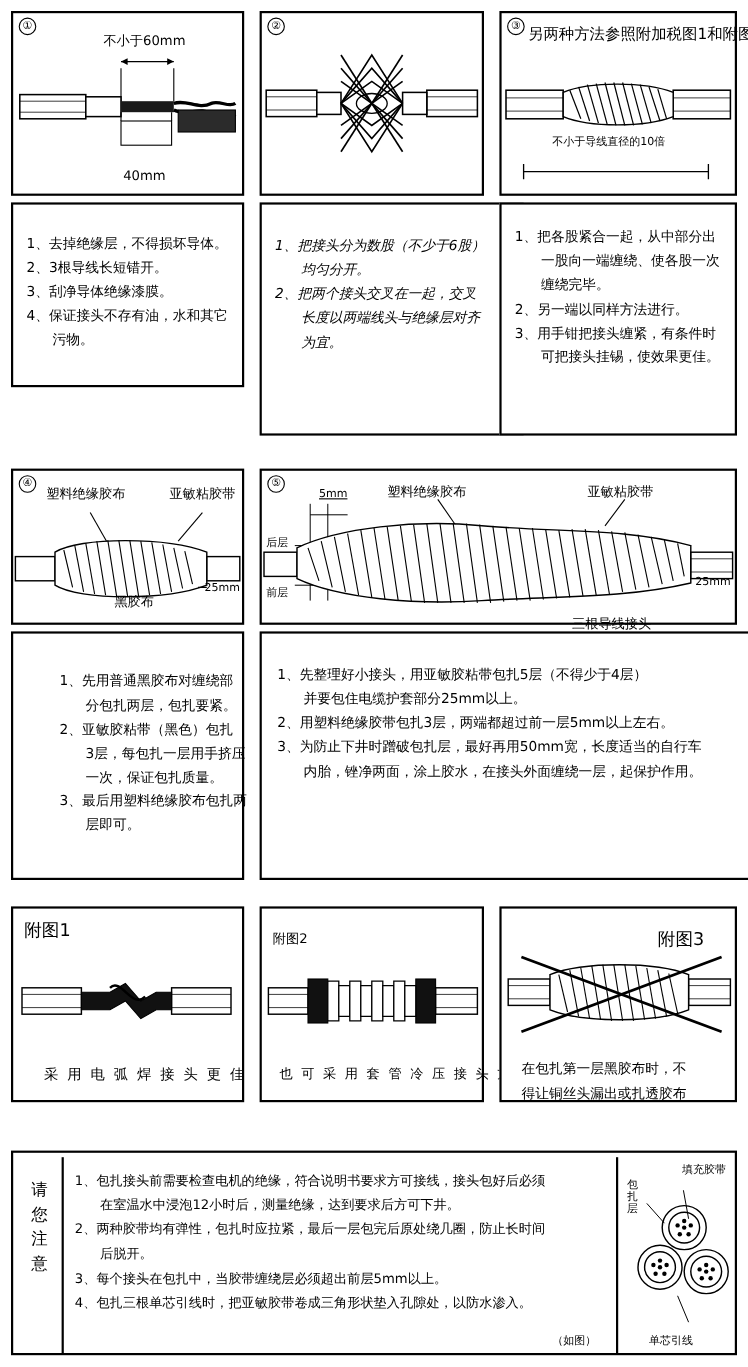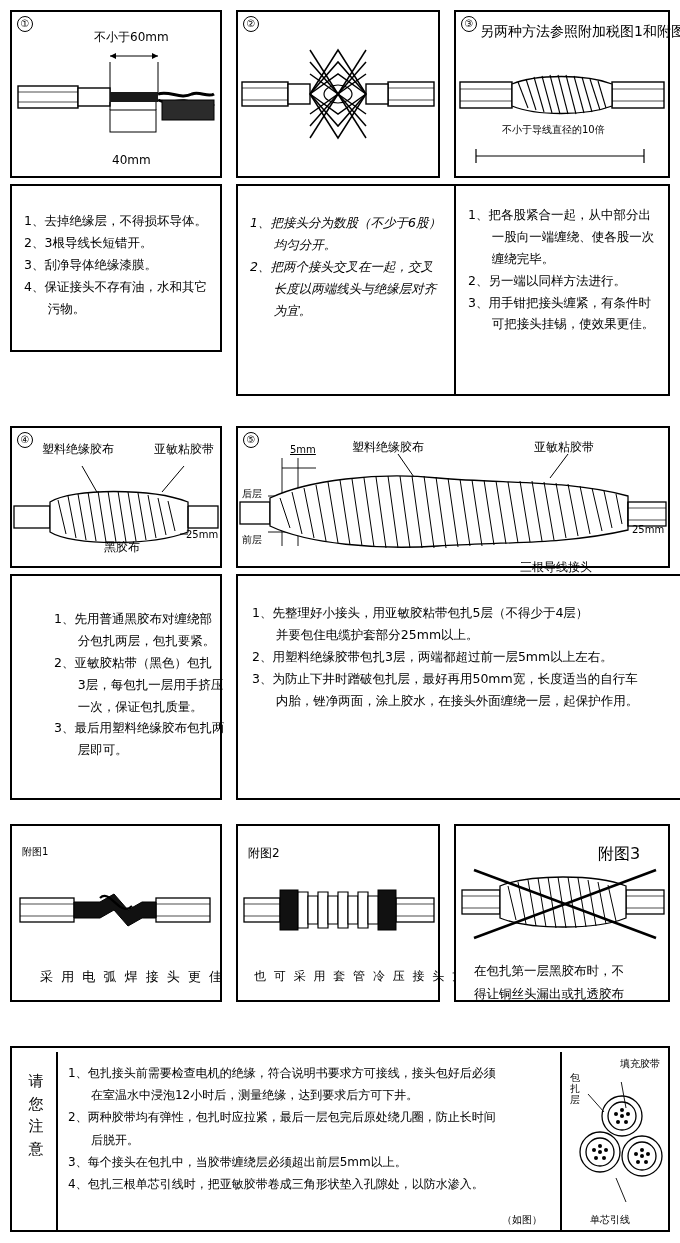--- a/index.html
+++ b/index.html
@@ -238,21 +238,21 @@
   </div>
   <div class="panel" style="left:236px;top:574px;width:472px;height:226px;">
     <div class="txt" style="left:14px;top:26px;">1、先整理好小接头，用亚敏胶粘带包扎5层（不得少于4层）
       并要包住电缆护套部分25mm以上。
 2、用塑料绝缘胶带包扎3层，两端都超过前一层5mm以上左右。
 3、为防止下井时蹭破包扎层，最好再用50mm宽，长度适当的自行车
       内胎，锉净两面，涂上胶水，在接头外面缠绕一层，起保护作用。</div>
   </div>
 
   <div class="panel" style="left:10px;top:824px;width:212px;height:178px;">
-    <div class="lbl" style="left:10px;top:20px;font-size:10px;">附图1</div>
+    <div class="lbl" style="left:10px;top:10px;font-size:16px;">附图1</div>
     <svg width="200" height="86" style="position:absolute;left:4px;top:42px;">
       <rect x="4" y="30" width="54" height="24" fill="#fff" stroke="#000" stroke-width="1.3"></rect>
       <rect x="140" y="30" width="54" height="24" fill="#fff" stroke="#000" stroke-width="1.3"></rect>
       <line x1="4" y1="36" x2="58" y2="36" stroke="#000" stroke-width="0.7"></line>
       <line x1="4" y1="48" x2="58" y2="48" stroke="#000" stroke-width="0.7"></line>
       <line x1="140" y1="36" x2="194" y2="36" stroke="#000" stroke-width="0.7"></line>
       <line x1="140" y1="48" x2="194" y2="48" stroke="#000" stroke-width="0.7"></line>
       <path d="M58,34 L84,34 L98,26 L112,42 L126,34 L140,34 L140,50 L126,50 L112,58 L98,42 L84,50 L58,50 Z" fill="#111" stroke="#000" stroke-width="1"></path>
       <path d="M84,30 C94,20 104,50 116,38" stroke="#000" stroke-width="2.2" fill="none"></path>
     </svg>

